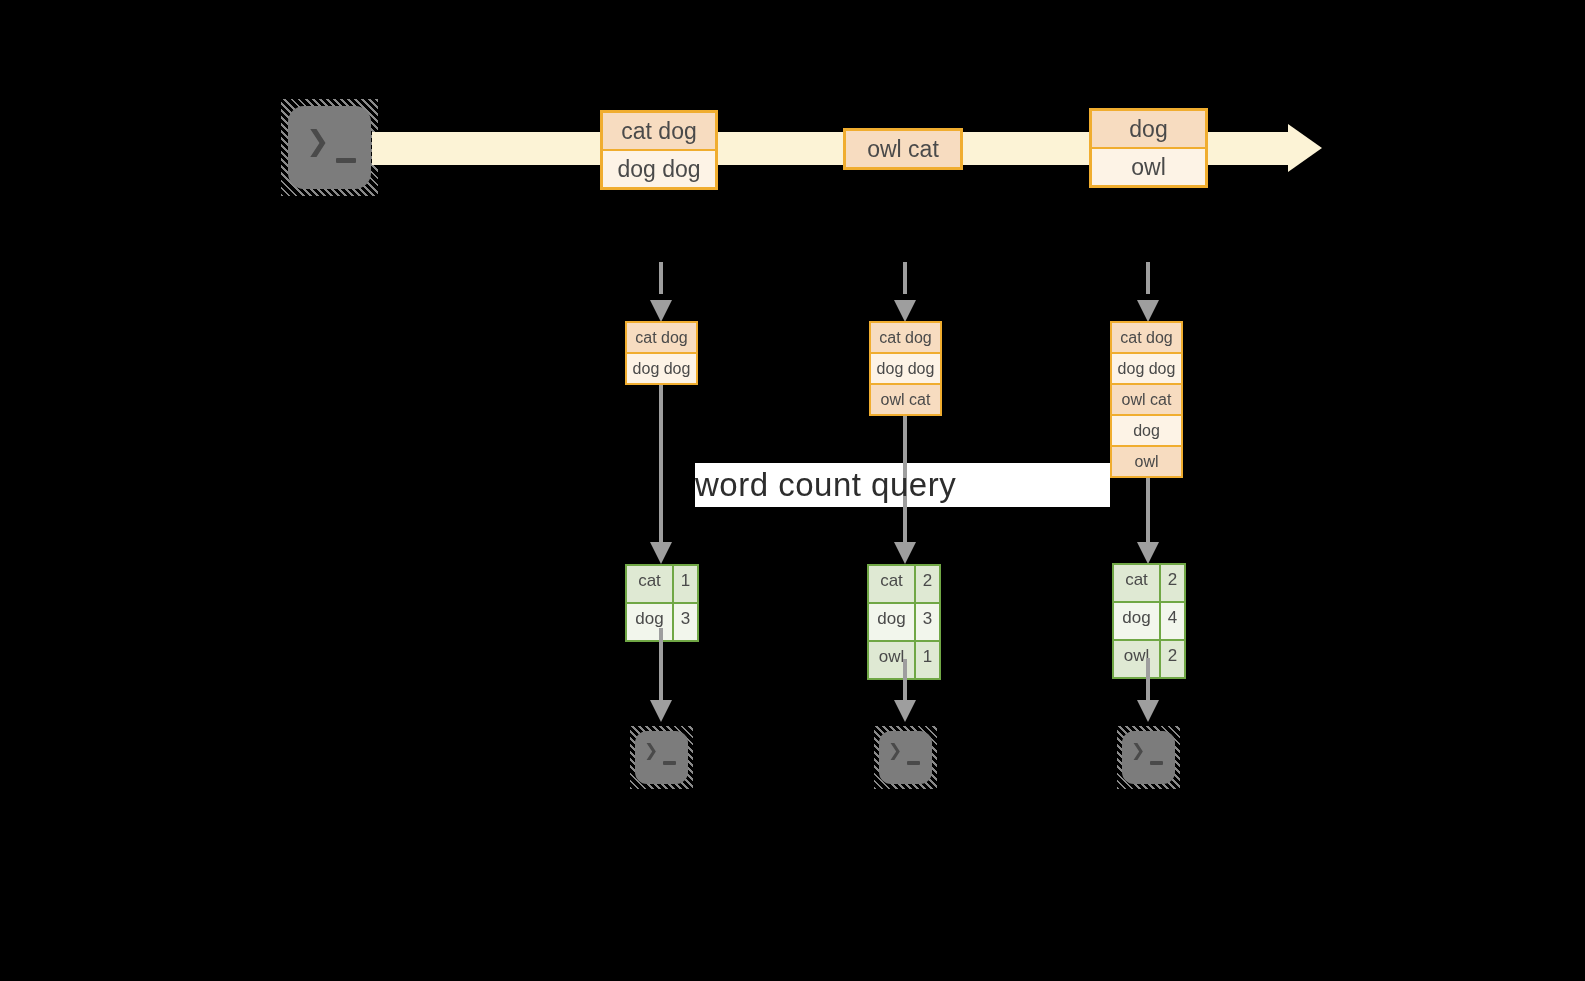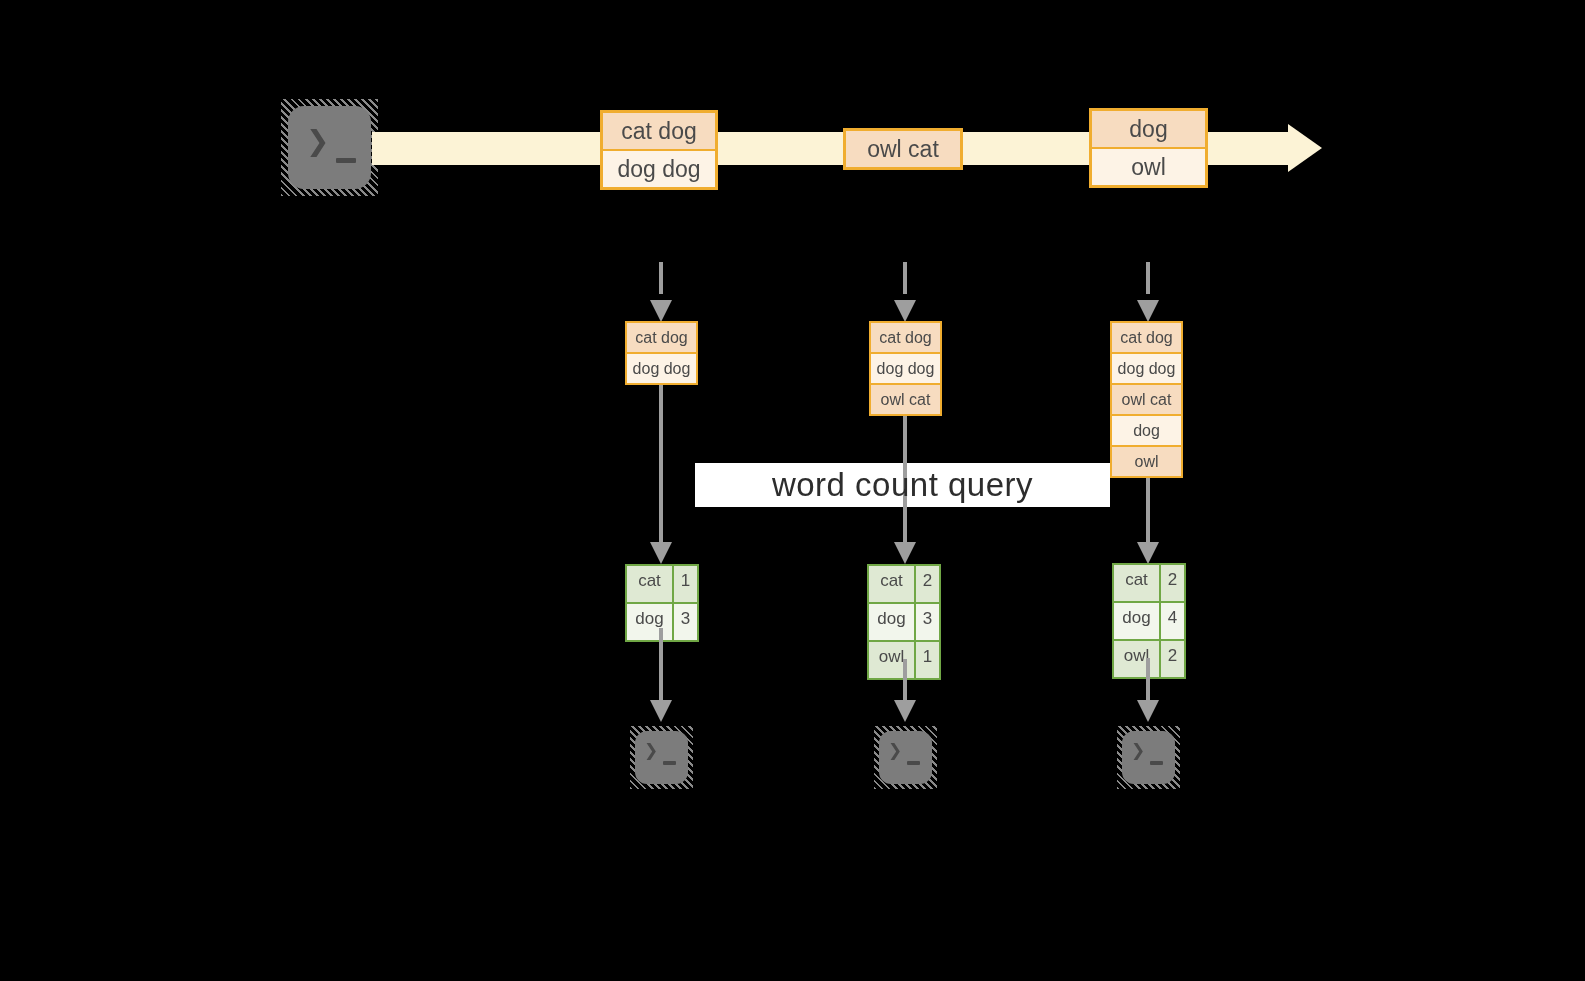--- a/index.html
+++ b/index.html
@@ -41,21 +41,21 @@
   .vline{width:4px;background:#9e9e9e;}
   .vhead{
     width:0;height:0;
     border-left:11px solid transparent;border-right:11px solid transparent;
     border-top:22px solid #9e9e9e;
   }
 
   
   .qband{background:#ffffff;z-index:1;}
   .qtext{
-    z-index:3;color:#2d2d2d;font-size:33px;text-align:center;line-height:44px;
+    z-index:3;color:#2d2d2d;font-size:33px;line-height:44px;
     letter-spacing:0.5px;
   }
   .over{z-index:2;}
 
   
   .gtable{border:2px solid #70a745;box-sizing:border-box;color:#4a4a4a;}
   .grow{display:flex;height:36px;line-height:29px;font-size:17px;}
   .grow + .grow{border-top:2px solid #70a745;}
   .gword{width:45px;text-align:center;border-right:2px solid #70a745;}
   .gcount{flex:1;text-align:center;}

